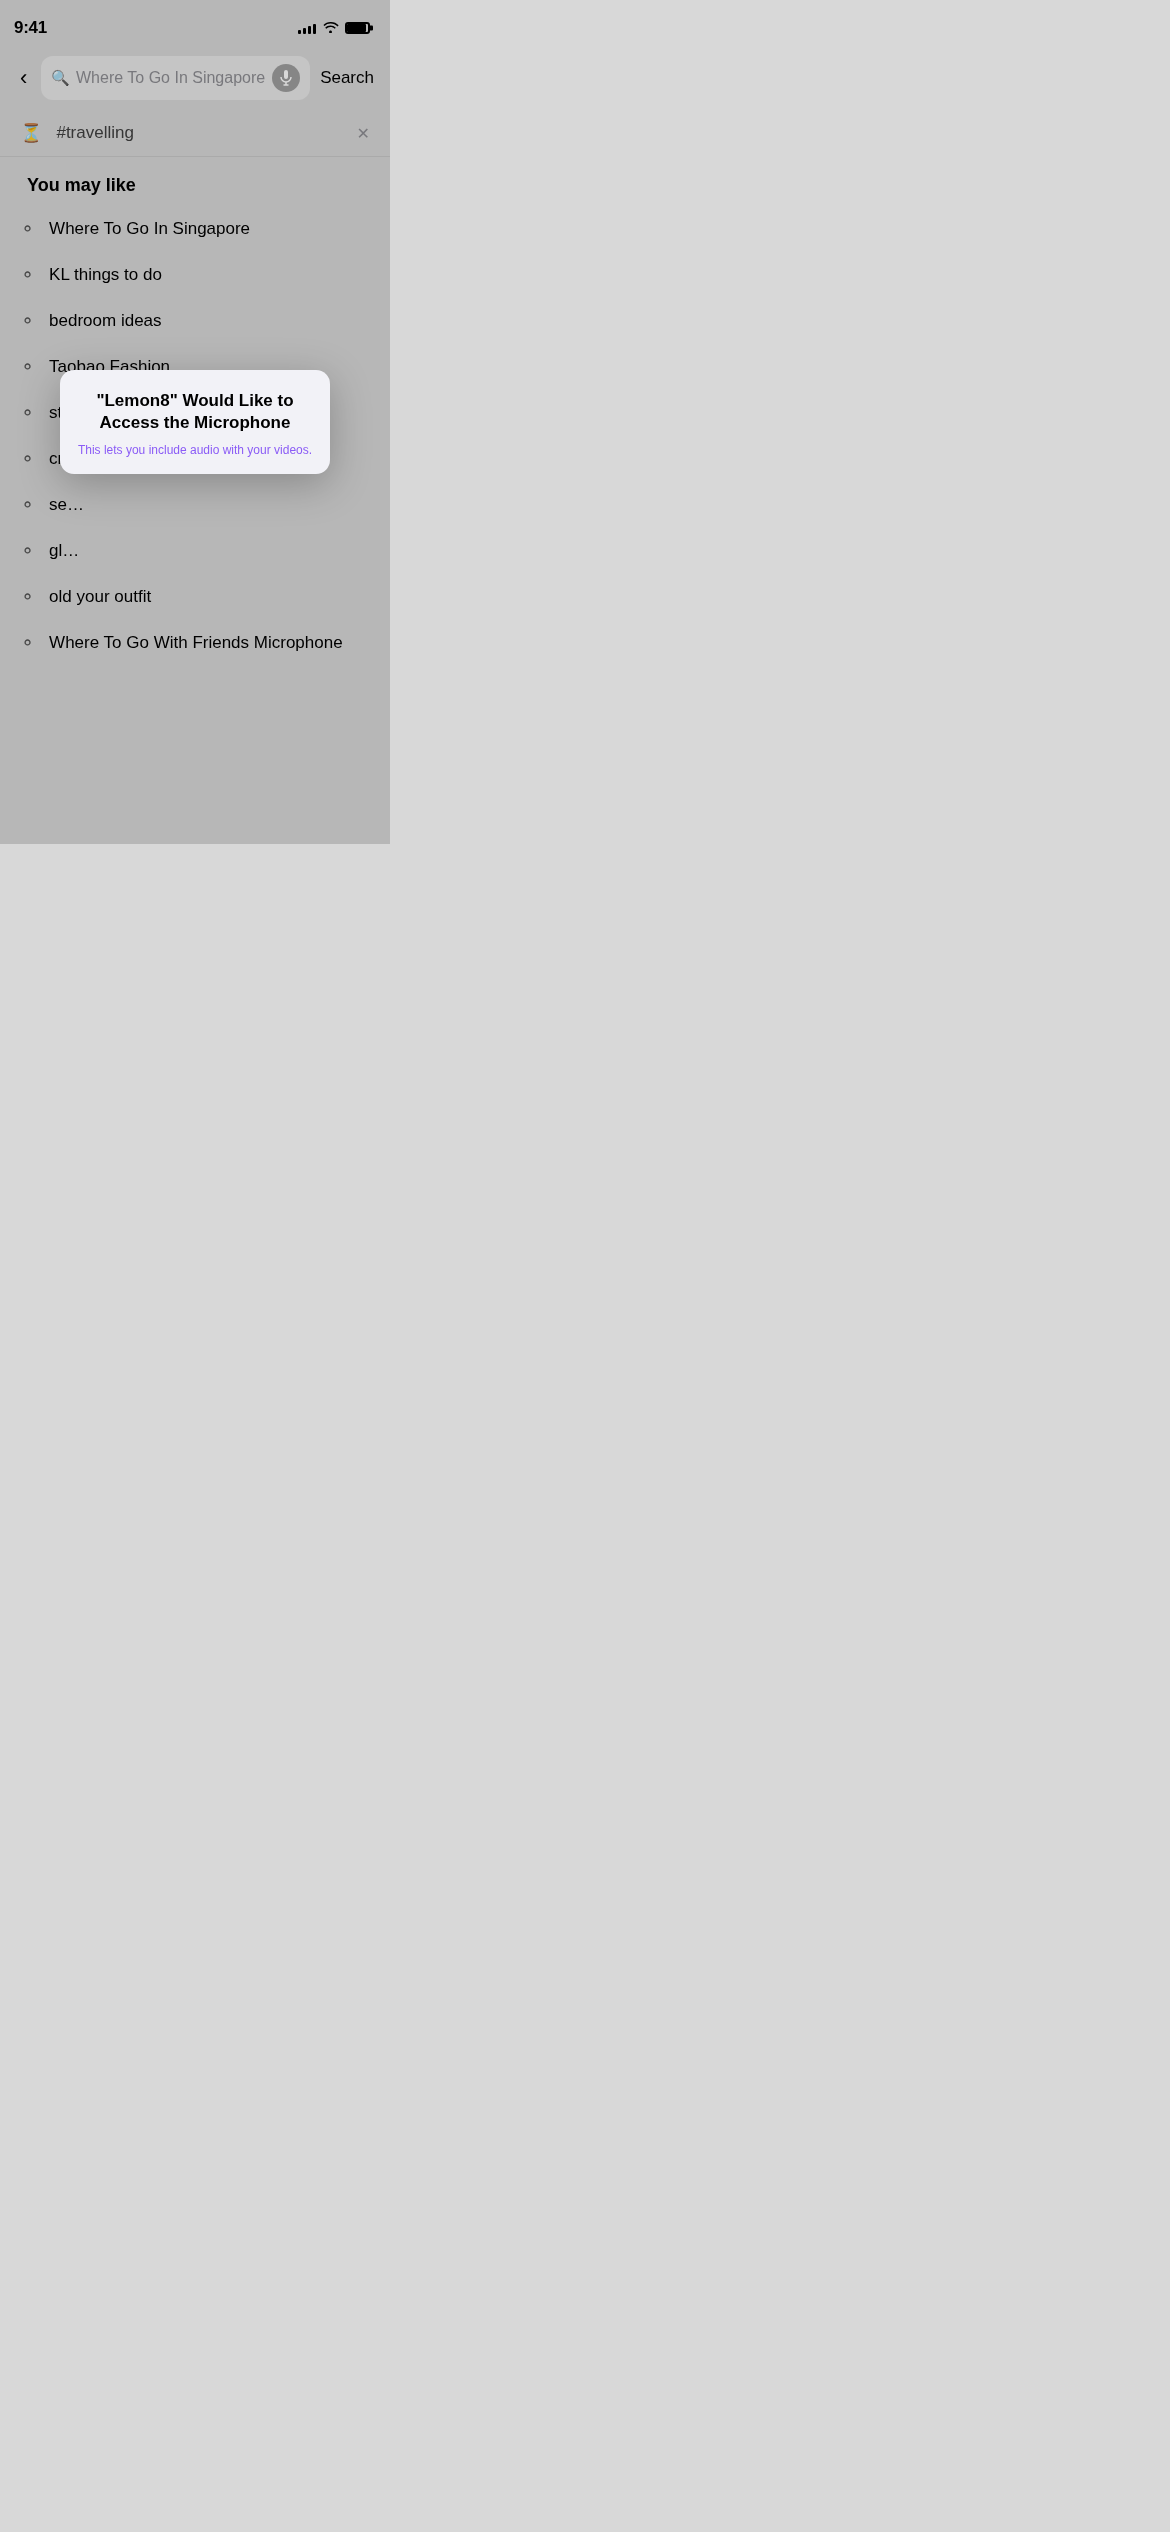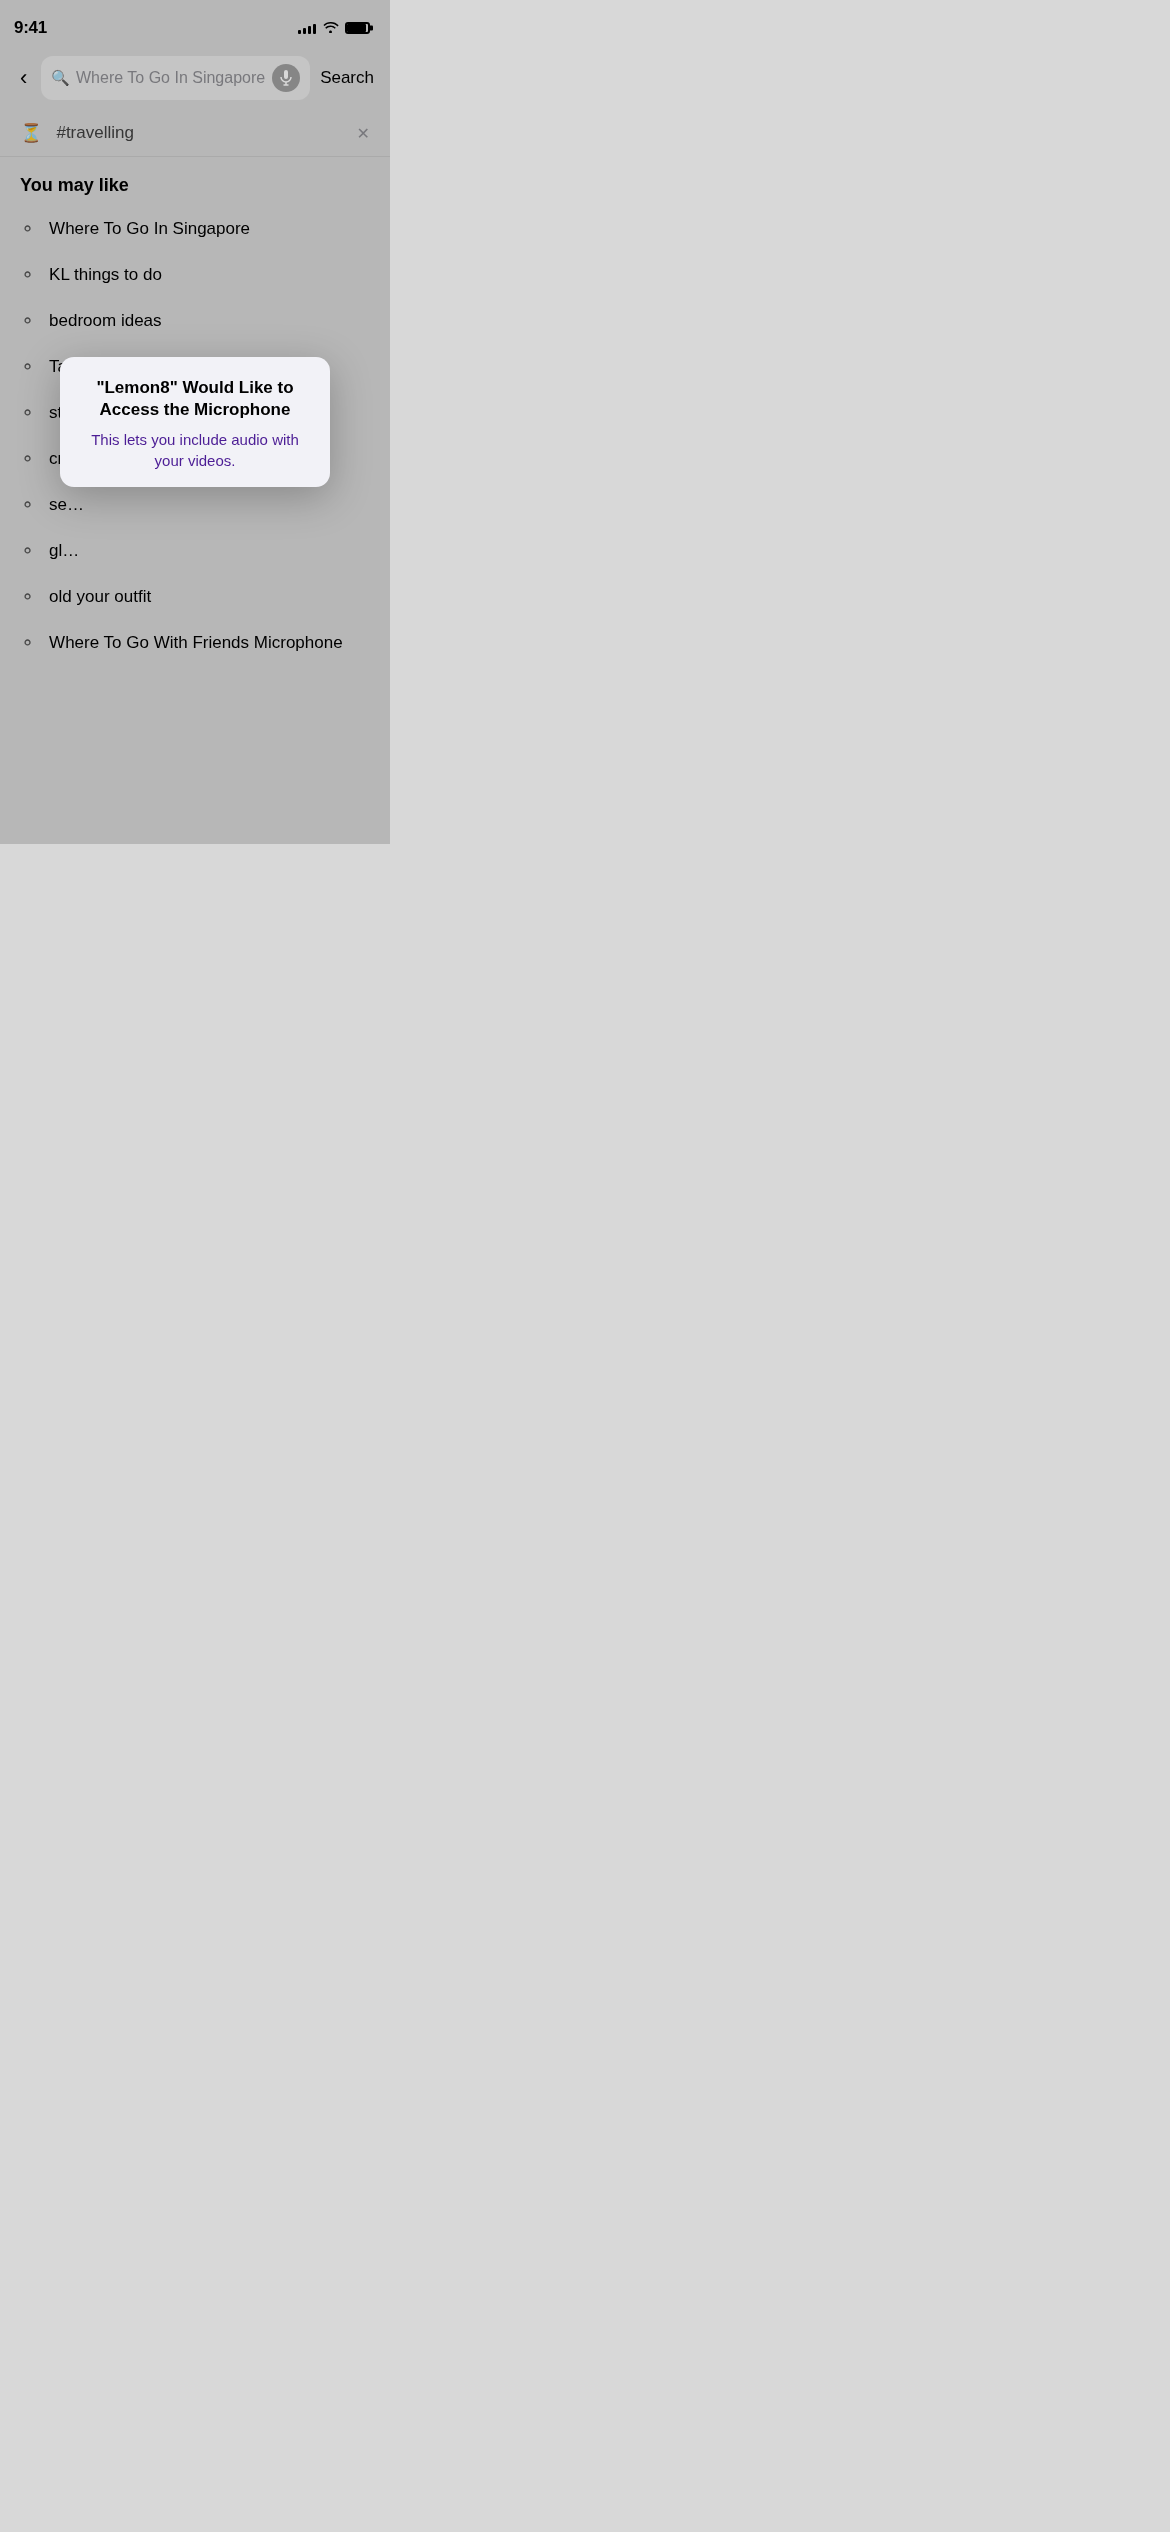--- a/index.html
+++ b/index.html
@@ -162,20 +162,21 @@
     }
 
     .close-icon {
       font-size: 16px;
       color: #8e8e93;
     }
 
     
     .section-header {
       padding: 18px 20px 10px 20px;
+      margin-left: 7px;
     }
 
     .section-title {
       font-size: 18px;
       font-weight: 700;
       color: #000;
     }
 
     
     .suggestion-item {
@@ -235,22 +236,22 @@
 
     .modal-title {
       font-size: 17px;
       font-weight: 600;
       color: #000;
       margin-bottom: 8px;
       line-height: 1.3;
     }
 
     .modal-message {
-      font-size: 15px;
-      color: #4c1d95;
+      font-size: 12px;
+      color: #8b5cf6;
       line-height: 1.4;
     }
 
     .modal-actions {
       display: flex;
       border-top: 0.5px solid #c8c8c8;
     }
 
     .modal-btn {
       flex: 1;

